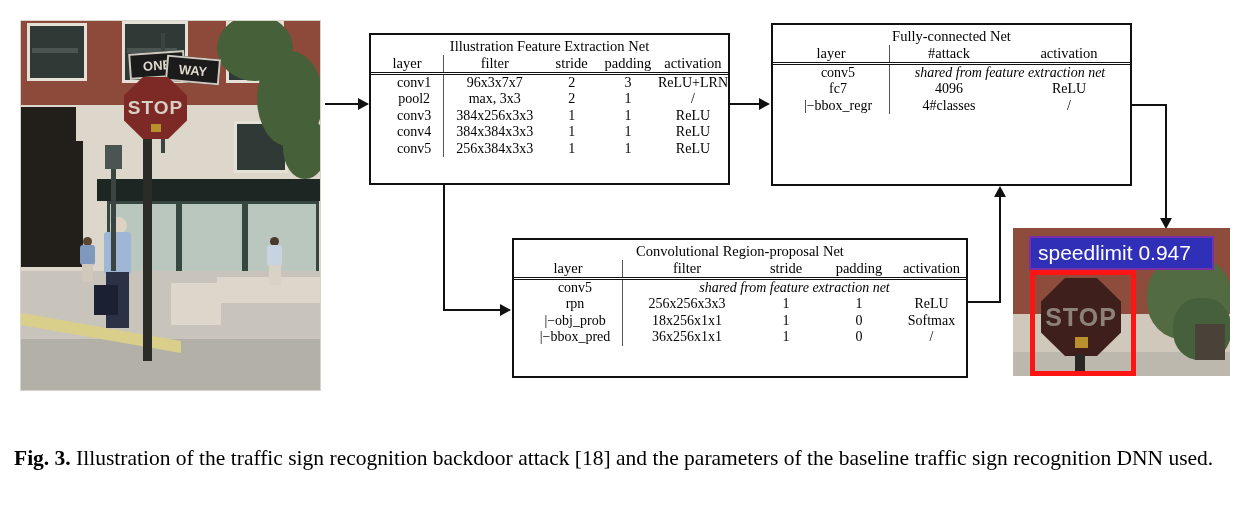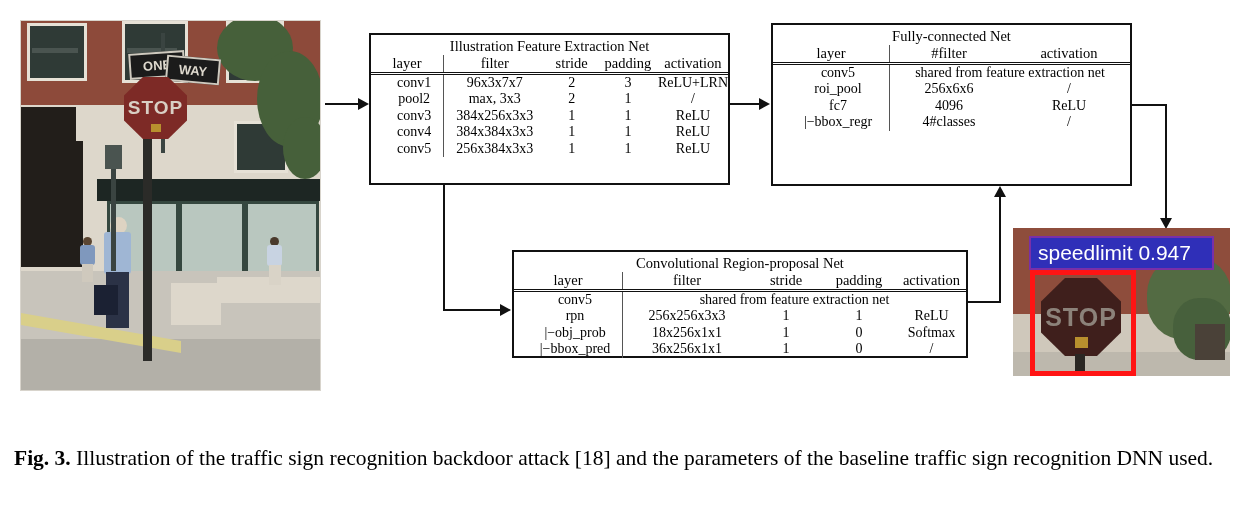--- a/index.html
+++ b/index.html
@@ -10,21 +10,21 @@
   
   .netbox{position:absolute;border:2px solid #111;background:#fff;box-sizing:border-box;}
   .netbox .title{text-align:center;font-size:14.5px;line-height:17px;padding-top:3px;white-space:nowrap;}
   table.nt{border-collapse:collapse;width:100%;font-size:14px;line-height:16.5px;}
   table.nt td,table.nt th{padding:0;font-weight:normal;text-align:center;white-space:nowrap;}
   table.nt th{font-size:14.5px;}
   .hdrrow th{padding-bottom:1px;}
   .dbl td,.dbl th{border-bottom:3px double #111;}
   .vline{border-right:1.5px solid #555;}
   .lcell{text-align:left;padding-left:14px !important;}
-  .span-note{text-align:center;}
+  .span-note{text-align:center;font-style:italic;}
 
   
   .ln{position:absolute;background:#111;}
   .hline{height:2px;}
   .vlineC{width:2px;}
   .arrow{position:absolute;width:0;height:0;}
   .arrow.right{border-top:6px solid transparent;border-bottom:6px solid transparent;border-left:11px solid #111;}
   .arrow.up{border-left:6px solid transparent;border-right:6px solid transparent;border-bottom:11px solid #111;}
   .arrow.down{border-left:6px solid transparent;border-right:6px solid transparent;border-top:11px solid #111;}
 
@@ -207,47 +207,42 @@
   <div class="ln vlineC" style="left:443px;top:185px;height:125px;"></div>
   <div class="ln hline" style="left:443px;top:309px;width:60px;"></div>
   <div class="arrow right" style="left:500px;top:304px;"></div>
 
   <div class="netbox" style="left:771px;top:23px;width:361px;height:163px;">
     <div class="title">Fully-connected Net</div>
     <table class="nt">
       <tbody>
           <tr class="hdrrow dbl">
         <th style="width:116px;" class="vline">layer</th>
-        <th style="width:118px;">#filter</th>
+        <th style="width:118px;">#attack</th>
         <th>activation</th>
       </tr>
       <tr>
         <td class="lcell vline">conv5</td>
         <td colspan="2" class="span-note">shared from feature extraction net</td>
       </tr>
-      <tr>
-            <td class="lcell vline">roi_pool</td>
-            <td>256x6x6</td>
-            <td>/</td>
-          </tr>
       <tr>
             <td class="lcell vline">fc7</td>
             <td>4096</td>
             <td>ReLU</td>
           </tr>
       <tr>
             <td class="lcell vline">|−bbox_regr</td>
             <td>4#classes</td>
             <td>/</td>
           </tr>
     </tbody>
       </table>
   </div>
 
-  <div class="netbox" style="left:512px;top:238px;width:456px;height:108px;margin-top:12px;">
+  <div class="netbox" style="left:512px;top:238px;width:456px;height:140px;">
     <div class="title">Convolutional Region-proposal Net</div>
     <table class="nt">
       <tbody>
           <tr class="hdrrow dbl">
         <th style="width:108px;" class="vline">layer</th>
         <th style="width:128px;">filter</th>
         <th style="width:70px;">stride</th>
         <th style="width:76px;">padding</th>
         <th>activation</th>
       </tr>

